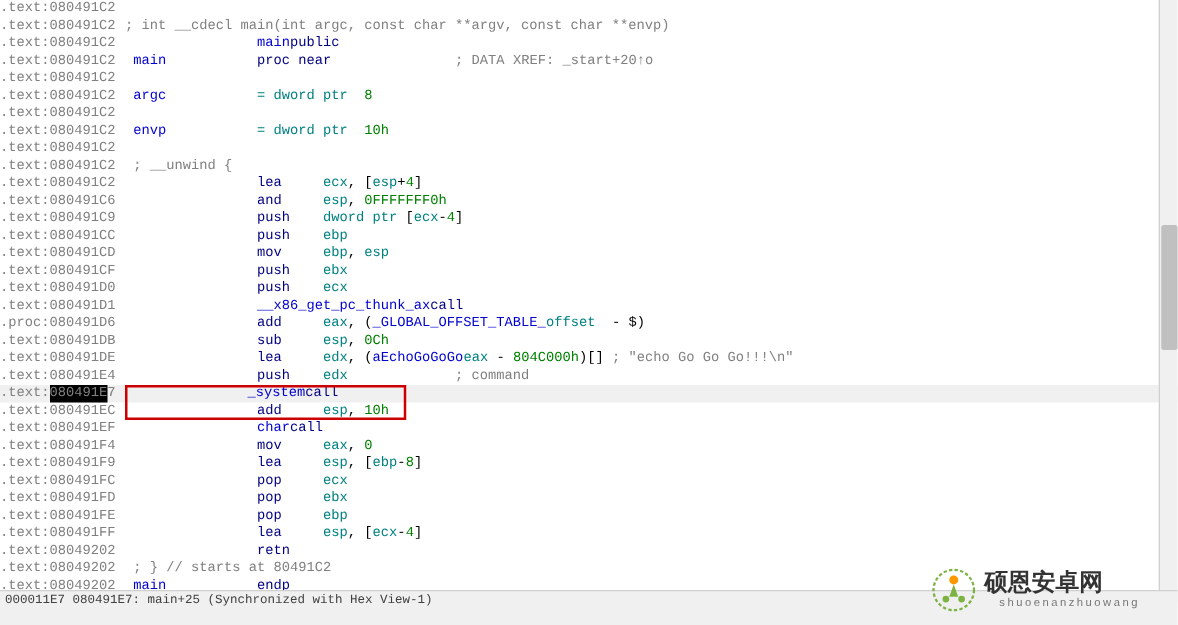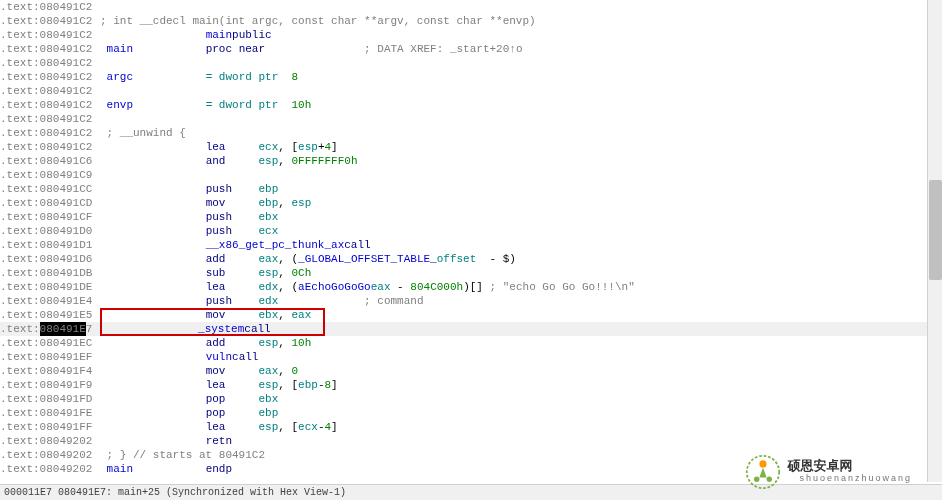--- a/index.html
+++ b/index.html
@@ -54,21 +54,21 @@
   top: 180px;
   height: 100px;
   background: #c0c0c0;
   border-radius: 2px;
 }
 .statusbar {
   position: absolute;
   bottom: 0;
   left: 0;
   width: 100%;
-  height: 16px;
+  height: 28px;
   background: #f0f0f0;
   border-top: 1px solid #d0d0d0;
   font-size: 10px;
   padding: 2px 4px;
   color: #404040;
 }
 .watermark {
   position: absolute;
   bottom: 10px;
   right: 30px;
@@ -79,55 +79,55 @@
 }
 .watermark-logo {
   width: 36px;
   height: 36px;
 }
 .watermark-text {
   display: flex;
   flex-direction: column;
   line-height: 1.1;
 }
-.wm-title { font-size: 13px; font-weight: bold; color: #333; font-family: Liberation Mono, monospace; }
+.wm-title { font-size: 19px; font-weight: bold; color: #333; font-family: Liberation Serif, serif; }
 .wm-url { font-size: 9px; color: #777; letter-spacing: 2px; font-family: sans-serif; margin-left: 12px; }
 </style>
 </head>
 <body>
 
 <div class="disasm-area" id="disasm">
     <div class="line"><span class="seg-addr">.text:080491C2</span><span><span></span><span></span></span></div>
     <div class="line"><span class="seg-addr">.text:080491C2</span><span><span></span><span class="gray-cmt">; int __cdecl main(int argc, const char **argv, const char **envp)</span></span></div>
     <div class="line"><span class="seg-addr">.text:080491C2</span><span><span>                </span><span class="blue-name">main</span><span class="navy-dir">public</span><span> </span></span></div>
     <div class="line"><span class="seg-addr">.text:080491C2</span><span><span> </span><span class="blue-name">main</span><span>           </span><span class="navy-dir">proc near</span><span>               </span><span class="gray-cmt">; DATA XREF: _start+20↑o</span></span></div>
     <div class="line"><span class="seg-addr">.text:080491C2</span><span><span></span><span></span></span></div>
     <div class="line"><span class="seg-addr">.text:080491C2</span><span><span> </span><span class="blue-name">argc</span><span>           </span><span class="teal-text">= dword ptr  </span><span class="green-num">8</span></span></div>
     <div class="line"><span class="seg-addr">.text:080491C2</span></div>
     <div class="line"><span class="seg-addr">.text:080491C2</span><span><span> </span><span class="blue-name">envp</span><span>           </span><span class="teal-text">= dword ptr  </span><span class="green-num">10h</span></span></div>
     <div class="line"><span class="seg-addr">.text:080491C2</span><span><span></span><span></span></span></div>
     <div class="line"><span class="seg-addr">.text:080491C2</span><span><span></span><span class="gray-cmt"> ; __unwind {</span></span></div>
     <div class="line"><span class="seg-addr">.text:080491C2</span><span><span>                </span><span class="navy-dir">lea</span><span>     </span><span class="teal-text">ecx</span><span>, [</span><span class="teal-text">esp</span><span>+</span><span class="green-num">4</span><span>]</span></span></div>
     <div class="line"><span class="seg-addr">.text:080491C6</span><span><span>                </span><span class="navy-dir">and</span><span>     </span><span class="teal-text">esp</span><span>, </span><span class="green-num">0FFFFFFF0h</span></span></div>
-    <div class="line"><span class="seg-addr">.text:080491C9</span></div>
+    <div class="line"><span class="seg-addr">.text:080491C9</span><span><span>                </span><span class="navy-dir">push</span><span>    </span><span class="teal-text">dword ptr</span><span> [</span><span class="teal-text">ecx</span><span>-</span><span class="green-num">4</span><span>]</span></span></div>
     <div class="line"><span class="seg-addr">.text:080491CC</span><span><span>                </span><span class="navy-dir">push</span><span>    </span><span class="teal-text">ebp</span></span></div>
     <div class="line"><span class="seg-addr">.text:080491CD</span><span><span>                </span><span class="navy-dir">mov</span><span>     </span><span class="teal-text">ebp</span><span>, </span><span class="teal-text">esp</span></span></div>
     <div class="line"><span class="seg-addr">.text:080491CF</span><span><span>                </span><span class="navy-dir">push</span><span>    </span><span class="teal-text">ebx</span></span></div>
     <div class="line"><span class="seg-addr">.text:080491D0</span><span><span>                </span><span class="navy-dir">push</span><span>    </span><span class="teal-text">ecx</span></span></div>
     <div class="line"><span class="seg-addr">.text:080491D1</span><span><span>                </span><span class="blue-name">__x86_get_pc_thunk_ax</span><span class="navy-dir">call</span><span>    </span></span></div>
-    <div class="line"><span class="seg-addr">.text:080491D6</span><span><span>                </span><span class="navy-dir">add</span><span>     </span><span class="teal-text">eax</span><span>, (</span><span class="blue-name">_GLOBAL_OFFSET_TABLE_</span><span class="teal-text">offset</span><span> </span><span> - $)</span></span></div>
+    <div class="line"><span class="seg-addr">.proc:080491D6</span><span><span>                </span><span class="navy-dir">add</span><span>     </span><span class="teal-text">eax</span><span>, (</span><span class="blue-name">_GLOBAL_OFFSET_TABLE_</span><span class="teal-text">offset</span><span> </span><span> - $)</span></span></div>
     <div class="line"><span class="seg-addr">.text:080491DB</span><span><span>                </span><span class="navy-dir">sub</span><span>     </span><span class="teal-text">esp</span><span>, </span><span class="green-num">0Ch</span></span></div>
     <div class="line"><span class="seg-addr">.text:080491DE</span><span><span>                </span><span class="navy-dir">lea</span><span>     </span><span class="teal-text">edx</span><span>, (</span><span class="blue-name">aEchoGoGoGo</span><span class="teal-text">eax</span><span> - </span><span class="green-num">804C000h</span><span>)[</span><span>] </span><span class="gray-cmt">; "echo Go Go Go!!!\n"</span></span></div>
     <div class="line"><span class="seg-addr">.text:080491E4</span><span><span>                </span><span class="navy-dir">push</span><span>    </span><span class="teal-text">edx</span><span>             </span><span class="gray-cmt">; command</span></span></div>
-    <div class="line"><span class="seg-addr">.text:080491E5</span><span><span>                </span><span class="navy-dir">mov</span><span>     </span><span class="teal-text">ebx</span><span>, </span><span class="teal-text">eax</span></span></div>
     <div class="line call-system-line"><span class="seg-addr" style="min-width: 0px;">.text:</span><span class="seg-addr addr-hl" style="min-width: 0px;">080491E</span><span class="seg-addr" style="min-width: 0px;">7</span><span><span>                </span><span class="blue-name">_system</span><span class="navy-dir">call</span><span>    </span></span></div>
     <div class="line"><span class="seg-addr">.text:080491EC</span><span><span>                </span><span class="navy-dir">add</span><span>     </span><span class="teal-text">esp</span><span>, </span><span class="green-num">10h</span></span></div>
-    <div class="line"><span class="seg-addr">.text:080491EF</span><span><span>                </span><span class="blue-name">vuln</span><span class="navy-dir">call</span><span>    </span></span></div>
+    <div class="line"><span class="seg-addr">.text:080491EF</span><span><span>                </span><span class="blue-name">char</span><span class="navy-dir">call</span><span>    </span></span></div>
     <div class="line"><span class="seg-addr">.text:080491F4</span><span><span>                </span><span class="navy-dir">mov</span><span>     </span><span class="teal-text">eax</span><span>, </span><span class="green-num">0</span></span></div>
     <div class="line"><span class="seg-addr">.text:080491F9</span><span><span>                </span><span class="navy-dir">lea</span><span>     </span><span class="teal-text">esp</span><span>, [</span><span class="teal-text">ebp</span><span>-</span><span class="green-num">8</span><span>]</span></span></div>
+    <div class="line"><span class="seg-addr">.text:080491FC</span><span><span>                </span><span class="navy-dir">pop</span><span>     </span><span class="teal-text">ecx</span></span></div>
     <div class="line"><span class="seg-addr">.text:080491FD</span><span><span>                </span><span class="navy-dir">pop</span><span>     </span><span class="teal-text">ebx</span></span></div>
     <div class="line"><span class="seg-addr">.text:080491FE</span><span><span>                </span><span class="navy-dir">pop</span><span>     </span><span class="teal-text">ebp</span></span></div>
     <div class="line"><span class="seg-addr">.text:080491FF</span><span><span>                </span><span class="navy-dir">lea</span><span>     </span><span class="teal-text">esp</span><span>, [</span><span class="teal-text">ecx</span><span>-</span><span class="green-num">4</span><span>]</span></span></div>
     <div class="line"><span class="seg-addr">.text:08049202</span><span><span>                </span><span class="navy-dir">retn</span></span></div>
     <div class="line"><span class="seg-addr">.text:08049202</span><span><span></span><span class="gray-cmt"> ; } // starts at 80491C2</span></span></div>
     <div class="line"><span class="seg-addr">.text:08049202</span><span><span> </span><span class="blue-name">main</span><span>           </span><span class="navy-dir">endp</span></span></div>
   </div>
 
 <div class="red-box" id="redbox" style="top: 308px; left: 100px; width: 225px; height: 28px;"></div>
 

